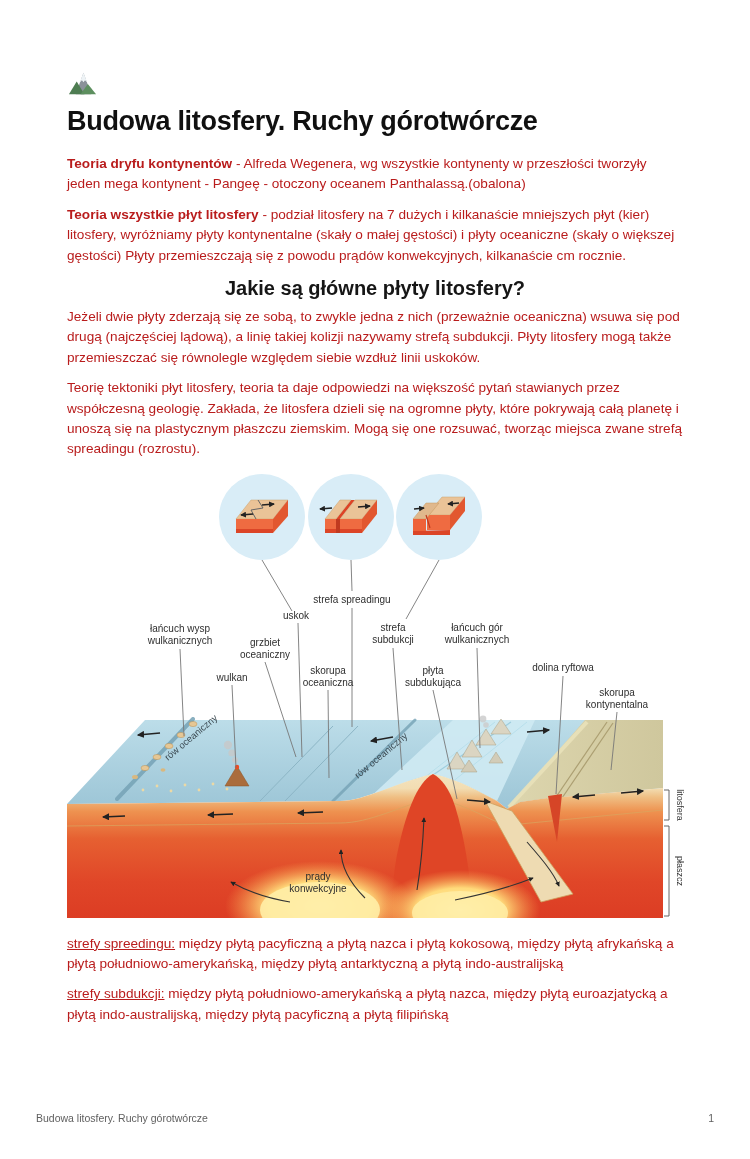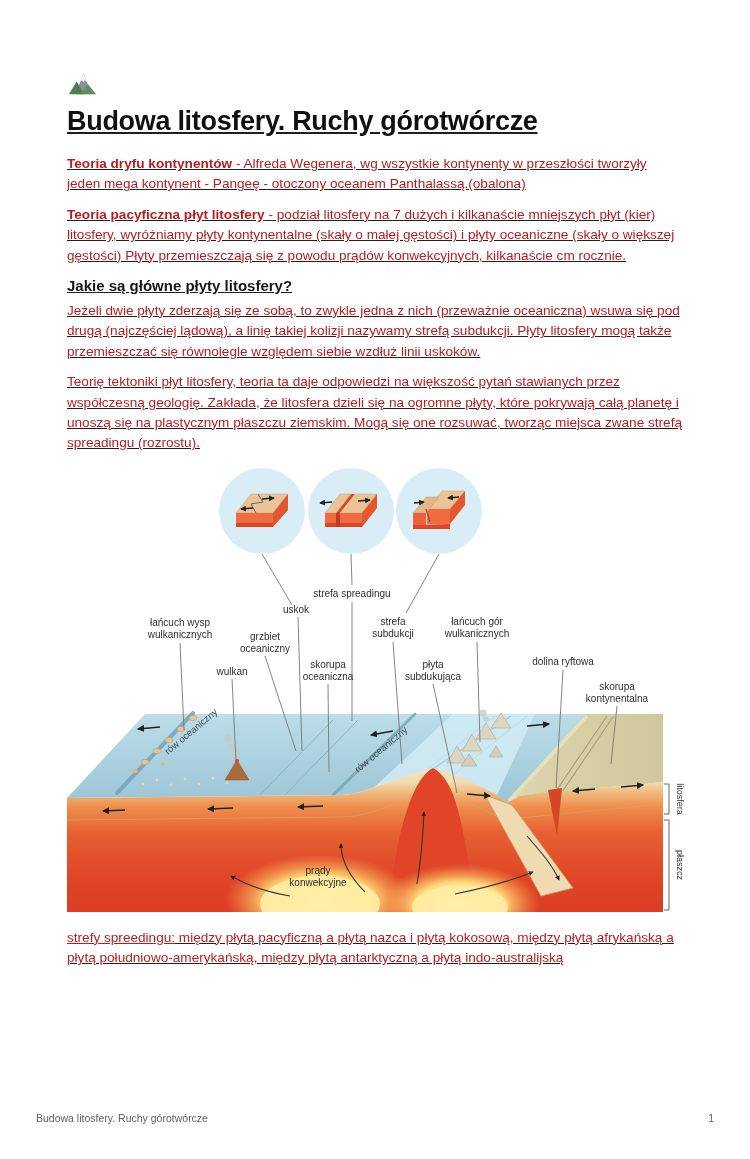--- a/index.html
+++ b/index.html
@@ -1,26 +1,26 @@
 <!DOCTYPE html>
 <html><head>
 <meta charset="utf-8">
 <style>
   * { margin:0; padding:0; box-sizing:border-box; }
   html,body { background:#fff; }
   body {
     width:750px; height:1159px; position:relative; overflow:hidden;
     font-family:"Liberation Sans","DejaVu Sans",sans-serif; color:#1f1f1f;
   }
-  .page { position:absolute; inset:0; background:#fff;text-decoration:underline; }
+  .page { position:absolute; inset:0; background:#fff; }
   .content { padding:68px 67px 0 67px; }
   .icon-wrap { margin-bottom:7px; height:31px; }
   h1.title { font-size:27px; font-weight:700; letter-spacing:-0.3px; margin-bottom:17px; color:#101010; }
   p.body { font-size:13.6px; line-height:1.5; margin-bottom:10px; color:#b91c1c; }
-  h3.sec { font-size:15px; font-weight:700; margin:11px 0 7px; color:#161616; }
+  h3.sec { font-size:20px; font-weight:700; margin:11px 0 7px; color:#161616;text-align:center; }
   .lead { font-weight:700; }
   .u { text-decoration:underline;margin-top:26px; }
   .diagram-wrap { margin:4px 0 8px -2px; }
   .dlabel { font-size:10px; fill:#2e2e2e; }
   .dlabel-sm { font-size:9px; fill:#333; }
   .trench-label { font-size:9.5px; fill:#3c4a52; }
   .stem { stroke:#777; stroke-width:0.9; fill:none; }
   .conv { stroke:#333; stroke-width:1.1; fill:none; }
   .plate-arrow { stroke:#222; stroke-width:1.6; }
   .mini-arrow { stroke:#222; stroke-width:1.3; }
@@ -38,21 +38,21 @@
         <polygon points="13.2,14.8 17,5 20.8,14.8 18.6,12.6 17,14.6 15.4,12.6" fill="#eef3f6"></polygon>
         <polygon points="2,27 10,14 18,27" fill="#4e7d52"></polygon>
         <polygon points="14,27 21.5,16.5 30,27" fill="#5d8f5f"></polygon>
       </svg>
     </div>
 
     <h1 class="title">Budowa litosfery. Ruchy górotwórcze</h1>
 
     <p class="body"><span class="lead">Teoria dryfu kontynentów</span><span> - Alfreda Wegenera, wg wszystkie kontynenty w przeszłości tworzyły jeden mega kontynent - Pangeę - otoczony oceanem Panthalassą.(obalona)</span></p>
 
-    <p class="body"><span class="lead">Teoria pacyficzna płyt litosfery</span><span> - podział litosfery na 7 dużych i kilkanaście mniejszych płyt (kier) litosfery, wyróżniamy płyty kontynentalne (skały o małej gęstości) i płyty oceaniczne (skały o większej gęstości) Płyty przemieszczają się z powodu prądów konwekcyjnych, kilkanaście cm rocznie.</span></p>
+    <p class="body"><span class="lead">Teoria wszystkie płyt litosfery</span><span> - podział litosfery na 7 dużych i kilkanaście mniejszych płyt (kier) litosfery, wyróżniamy płyty kontynentalne (skały o małej gęstości) i płyty oceaniczne (skały o większej gęstości) Płyty przemieszczają się z powodu prądów konwekcyjnych, kilkanaście cm rocznie.</span></p>
 
     <h3 class="sec">Jakie są główne płyty litosfery?</h3>
 
     <p class="body">Jeżeli dwie płyty zderzają się ze sobą, to zwykle jedna z nich (przeważnie oceaniczna) wsuwa się pod drugą (najczęściej lądową), a linię takiej kolizji nazywamy strefą subdukcji. Płyty litosfery mogą także przemieszczać się równolegle względem siebie wzdłuż linii uskoków.</p>
     <p class="body"> Teorię tektoniki płyt litosfery, teoria ta daje odpowiedzi na większość pytań stawianych przez współczesną geologię. Zakłada, że litosfera dzieli się na ogromne płyty, które pokrywają całą planetę i unoszą się na plastycznym płaszczu ziemskim. Mogą się one rozsuwać, tworząc miejsca zwane strefą spreadingu (rozrostu).</p>
 
     <div class="diagram-wrap">
       <svg width="620" height="452" viewBox="0 0 620 452">
         <defs>
           <linearGradient id="gOcean" x1="0" y1="1" x2="0" y2="0">
@@ -262,20 +262,21 @@
           <path d="M599,320 L604,320 L604,350 L599,350" stroke="#555" stroke-width="0.9" fill="none"></path>
           <path d="M599,356 L604,356 L604,446 L599,446" stroke="#555" stroke-width="0.9" fill="none"></path>
           <text class="dlabel-sm" x="612" y="335" text-anchor="middle" transform="rotate(90 612 335)">litosfera</text>
           <text class="dlabel-sm" x="612" y="401" text-anchor="middle" transform="rotate(90 612 401)">płaszcz</text>
         </g>
       </svg>
     </div>
 
     <p class="body"><span class="u">strefy spreedingu:</span><span> między płytą pacyficzną a płytą nazca i płytą kokosową, między płytą afrykańską a płytą południowo-amerykańską, między płytą antarktyczną a płytą indo-australijską</span></p>
 
+    <p class="body"><span class="u">strefy subdukcji:</span><span> między płytą południowo-amerykańską a płytą nazca, między płytą euroazjatycką a płytą indo-australijską, między płytą pacyficzną a płytą filipińską</span></p>
 
   </div>
 
   <div class="footer">
     <span>Budowa litosfery. Ruchy górotwórcze</span>
     <span>1</span>
   </div>
 </div>
 
 </body></html>

